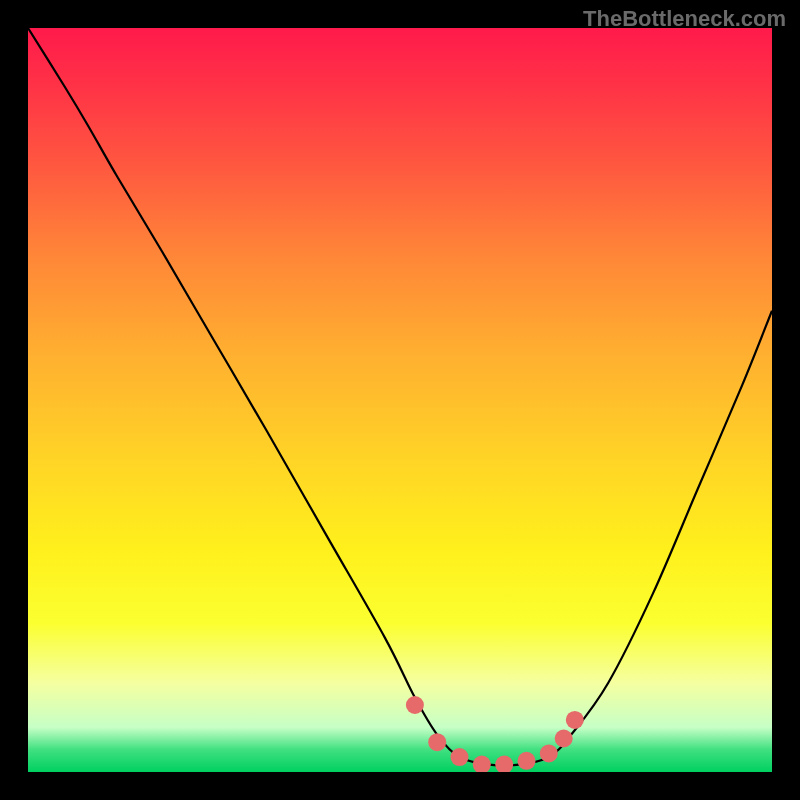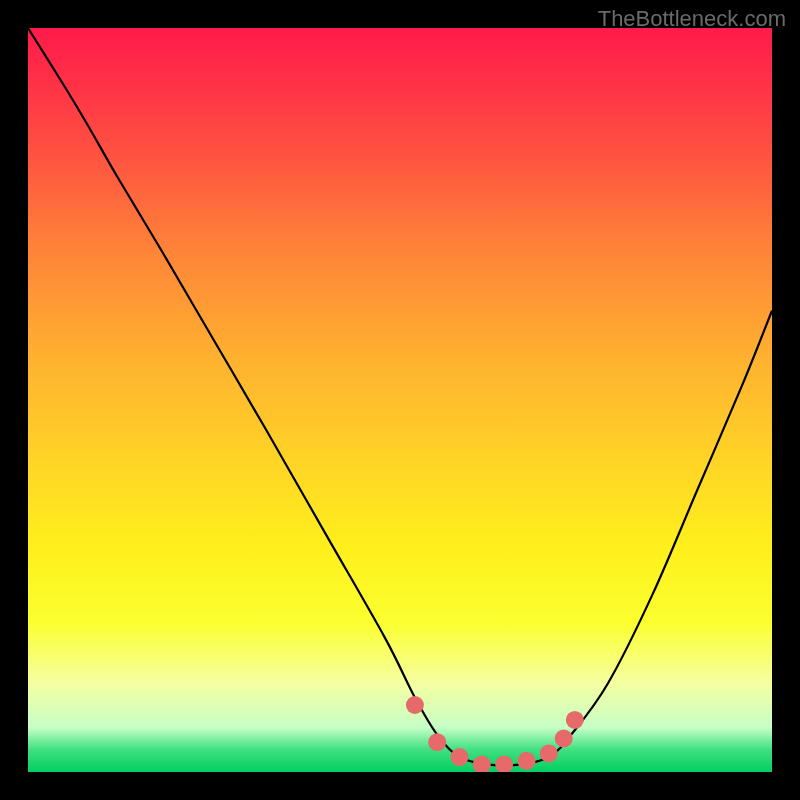--- a/index.html
+++ b/index.html
@@ -10,21 +10,21 @@
     background: #000;
     position: relative;
     font-family: Arial, sans-serif;
   }
   .watermark {
     position: absolute;
     top: 6px;
     right: 14px;
     color: #6a6a6a;
     font-size: 22px;
-    font-weight: 400;
+    font-weight: 700;
     z-index: 10;
   }
   .frame {
     position: absolute;
     top: 0;
     left: 0;
     width: 800px;
     height: 800px;
     box-sizing: border-box;
     border: 28px solid #000;

